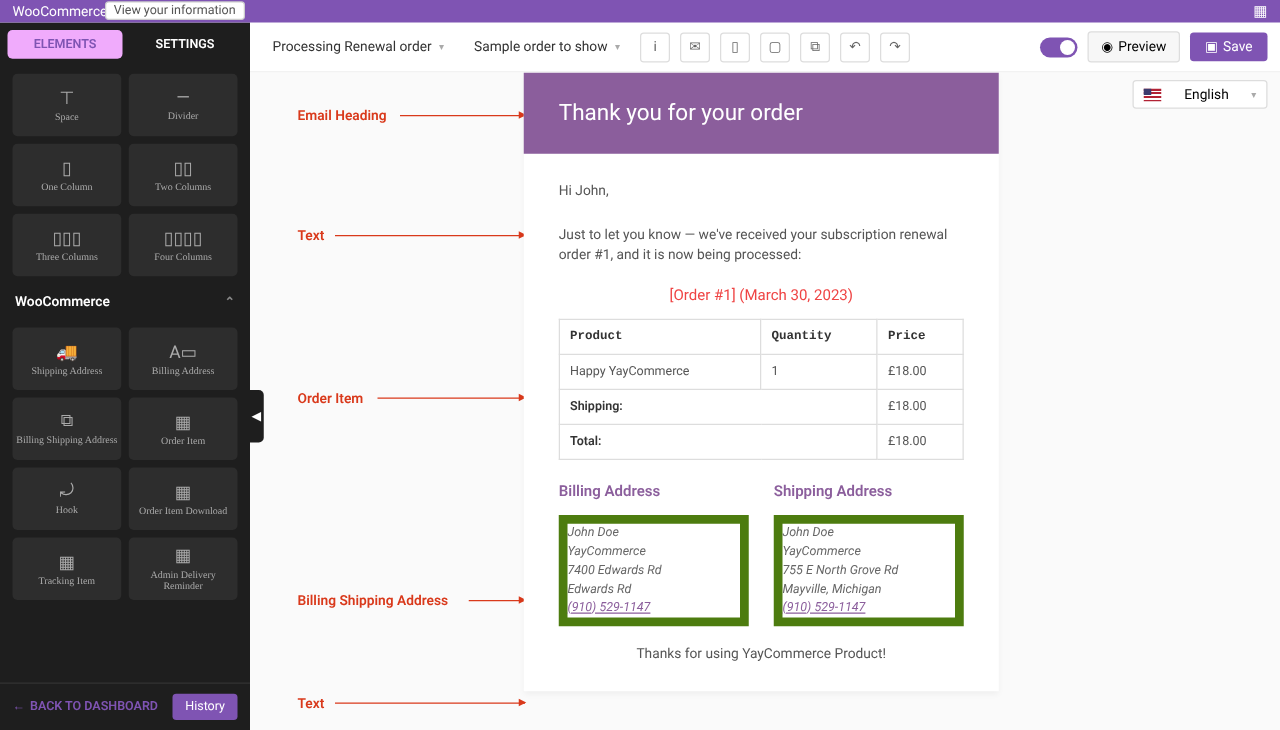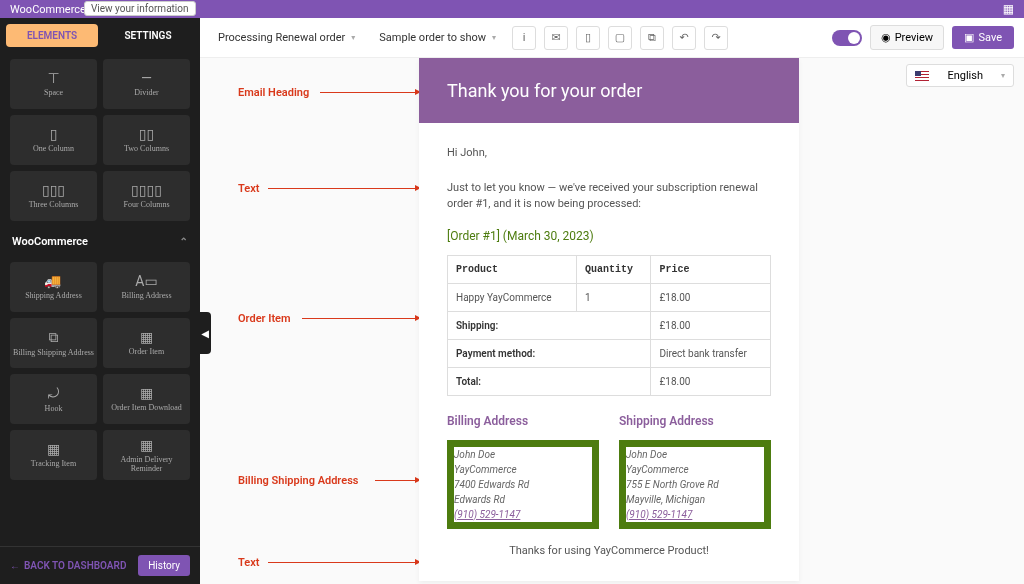--- a/index.html
+++ b/index.html
@@ -8,21 +8,21 @@
 .topbar { height: 18px; background: #7f54b3; display: flex; align-items: center; padding: 0 10px; position: relative; }
 .topbar-title { color: #fff; font-size: 11px; }
 .info-pill { position: absolute; left: 84px; top: 1px; background: #fff; border: 1px solid #ccc; border-radius: 3px; padding: 1px 6px; font-size: 10px; color: #555; }
 .grid-icon { position: absolute; right: 10px; top: 2px; color: #fff; font-size: 12px; }
 
 .layout { display: flex; height: 566px; }
 
 .sidebar { width: 200px; background: #1e1e1e; display: flex; flex-direction: column; }
 .tabs { display: flex; padding: 6px; gap: 4px; }
 .tab { flex: 1; text-align: center; padding: 6px 4px; font-size: 10px; font-weight: 600; border-radius: 4px; cursor: pointer; }
-.tab.active { background: #fdba74; color: #7f54b3; }
+.tab.active { background: #f0abfc; color: #7f54b3; }
 .tab.inactive { color: #fff; }
 
 .element-grid { display: grid; grid-template-columns: 1fr 1fr; gap: 6px; padding: 6px 10px; }
 .element-item { background: #2d2d2d; border-radius: 4px; display: flex; flex-direction: column; align-items: center; justify-content: center; height: 50px; cursor: pointer; }
 .element-icon { color: #aaa; font-size: 14px; margin-bottom: 3px; }
 .element-label { color: #aaa; font-size: 8px; text-align: center; line-height: 1.1; padding: 0 2px; font-family: Liberation Serif, serif; }
 
 .accordion-header { display: flex; justify-content: space-between; align-items: center; padding: 8px 12px; color: #fff; font-size: 11px; font-weight: 600; cursor: pointer; }
 .accordion-chev { color: #888; font-size: 10px; }
 
@@ -51,21 +51,21 @@
 .annotations { position: absolute; left: 20px; top: 0; width: 200px; }
 .anno { position: absolute; color: #d9391b; font-size: 11px; font-weight: 600; white-space: nowrap; }
 .arrow { position: absolute; height: 1px; background: #d9391b; }
 .arrow::after { content: ''; position: absolute; right: -1px; top: -3px; border-left: 6px solid #d9391b; border-top: 3.5px solid transparent; border-bottom: 3.5px solid transparent; }
 
 .email { position: absolute; left: 219px; top: 0; width: 380px; background: #fff; box-shadow: 0 2px 5px rgba(0,0,0,0.05); }
 .email-heading { background: #8b5e9c; color: #fff; padding: 22px 28px; font-size: 18px; font-weight: 400; }
 .email-body { padding: 22px 28px; font-size: 11px; color: #555; line-height: 1.5; }
 .greeting { margin-bottom: 18px; }
 .intro { margin-bottom: 14px; }
-.order-link { color: #4d7c0f; font-size: 12px; margin-bottom: 10px; }
+.order-link { color: #ef4444; font-size: 12px; margin-bottom: 10px; text-align: center; }
 
 table.order { width: 100%; border-collapse: collapse; font-size: 10px; margin-bottom: 16px; }
 table.order th, table.order td { border: 1px solid #ddd; padding: 6px 8px; text-align: left; }
 table.order th { font-weight: 600; color: #333; font-family: Liberation Mono, monospace; }
 table.order .sum-label { font-weight: 600; color: #333; }
 
 .addr-row { display: flex; gap: 20px; }
 .addr-col { flex: 1; }
 .addr-title { color: #8b5e9c; font-weight: 600; font-size: 12px; margin-bottom: 10px; }
 .addr-box { border: 7px solid #4d7c0f; font-size: 10px; font-style: italic; color: #666; line-height: 1.5; }
@@ -252,24 +252,20 @@
             </thead>
             <tbody>
               <tr>
                 <td>Happy YayCommerce</td>
                 <td>1</td>
                 <td>£18.00</td>
               </tr>
               <tr>
                 <td class="sum-label" colspan="2">Shipping:</td>
                 <td>£18.00</td>
-              </tr>
-              <tr>
-                <td class="sum-label" colspan="2">Payment method:</td>
-                <td>Direct bank transfer</td>
               </tr>
               <tr>
                 <td class="sum-label" colspan="2">Total:</td>
                 <td>£18.00</td>
               </tr>
             </tbody>
           </table>
 
           <div class="addr-row">
             <div class="addr-col">

